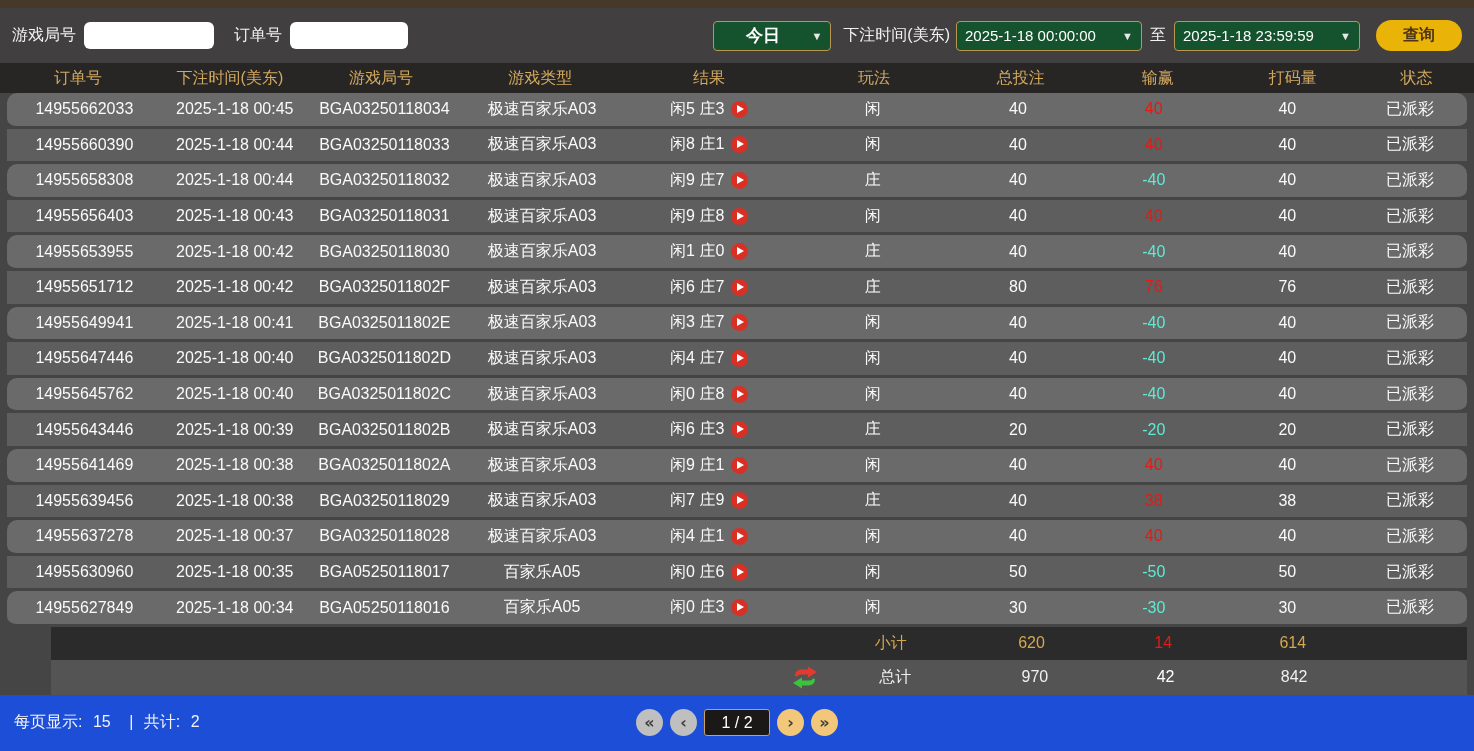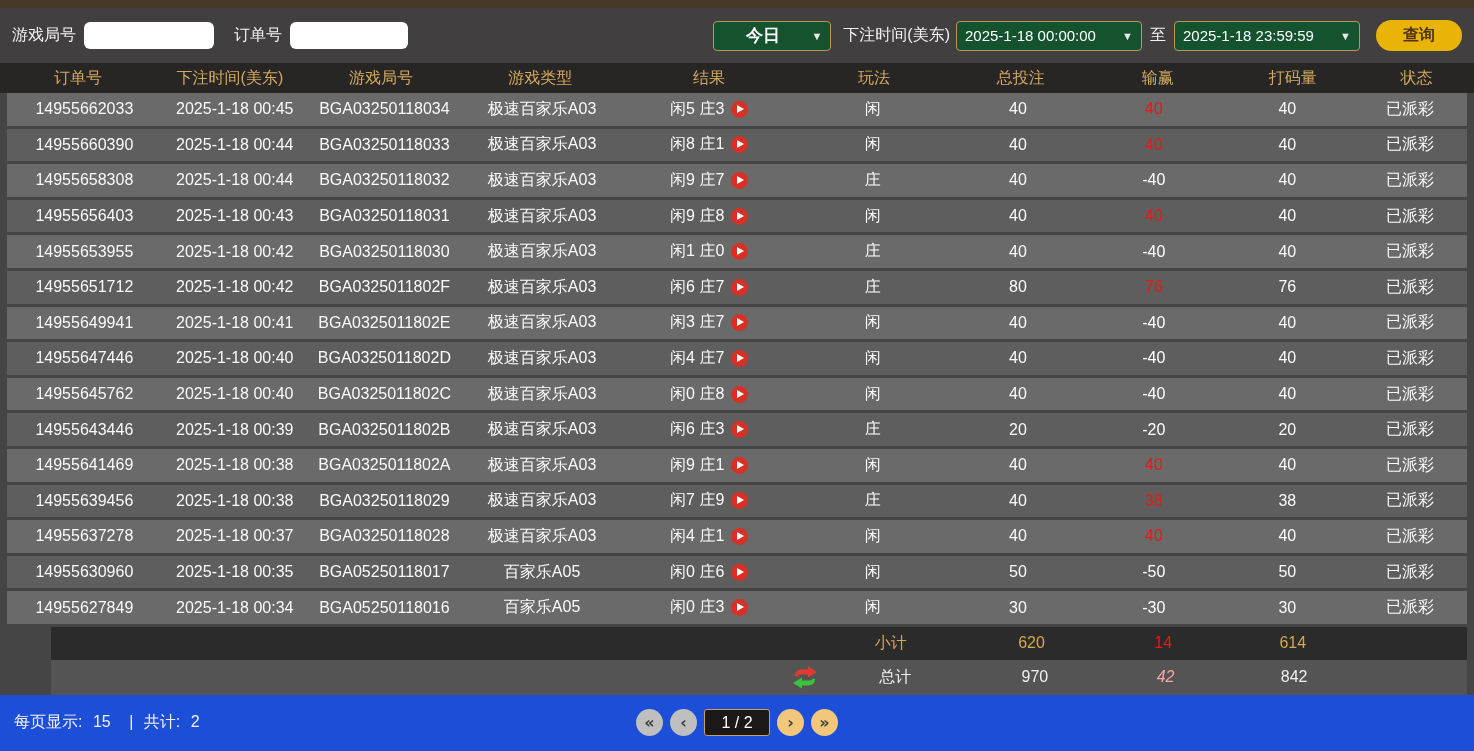--- a/index.html
+++ b/index.html
@@ -35,41 +35,41 @@
   .th { color:#d3a95f; font-size:16px; text-align:center; }
 
   
   .c0{width:10.6%;} .c1{width:10.0%;} .c2{width:10.5%;} .c3{width:11.1%;}
   .c4{width:11.8%;} .c5{width:10.6%;} .c6{width:9.3%;} .c7{width:9.3%;text-align:center;}
   .c8{width:9.0%;} .c9{width:7.8%;}
 
   
   .tbody-wrap { background:#454545; padding:0 7px; }
   .tr { display:flex; align-items:center; height:35.6px; border-bottom:3px solid #454545; }
-  .tr.odd  { background:#6a6a6a; }
+  .tr.odd  { background:#6a6a6a;border-radius:10px; }
   .tr.even { background:#5e5e5e; }
   .td { color:#fafafa; font-size:16px; text-align:center; display:flex;
     align-items:center; justify-content:center; }
   .td.win  { color:#e21b14; }
-  .td.loss { color:#ffffff; }
+  .td.loss { color:#5eead4; }
 
   .play-icon { width:17px; height:17px; border-radius:50%; background:#d93025;
     display:inline-block; position:relative; margin-left:7px; cursor:pointer; flex:none; }
   .play-icon::after { content:""; position:absolute; left:6px; top:4px;
     border-left:7px solid #fff; border-top:4.5px solid transparent;
     border-bottom:4.5px solid transparent; }
 
   
   .sumrow { display:flex; align-items:center;margin-left:44px; }
   .subtotal { height:33px; background:#2b2b2b; }
   .subtotal .td { color:#d5a84f; }
   .subtotal .td.win { color:#e21b14; }
   .total { height:35px; background:#555454;padding-left:11px; }
   .total .td { color:#f0f0f0; }
-  .total .td.win { color:#fca5a5;font-style:italic; }
+  .total .td.win { color:#ffffff; }
   .c4.iconcell { justify-content:flex-end; padding-right:2px; }
   .swap-icon { width:28px; height:23px; display:inline-block; cursor:pointer; }
 
   
   .footer { height:56px; background:#1d4ed8; display:flex; align-items:center;
     padding:0 14px; color:#f2f2f2; font-size:16px; position:relative; }
   .pg-left span { margin-right:6px; }
   .pg-left .count { margin-right:14px; }
   .pager { position:absolute; left:50%; transform:translateX(-50%); display:flex;
     align-items:flex-end; gap:7px; }

